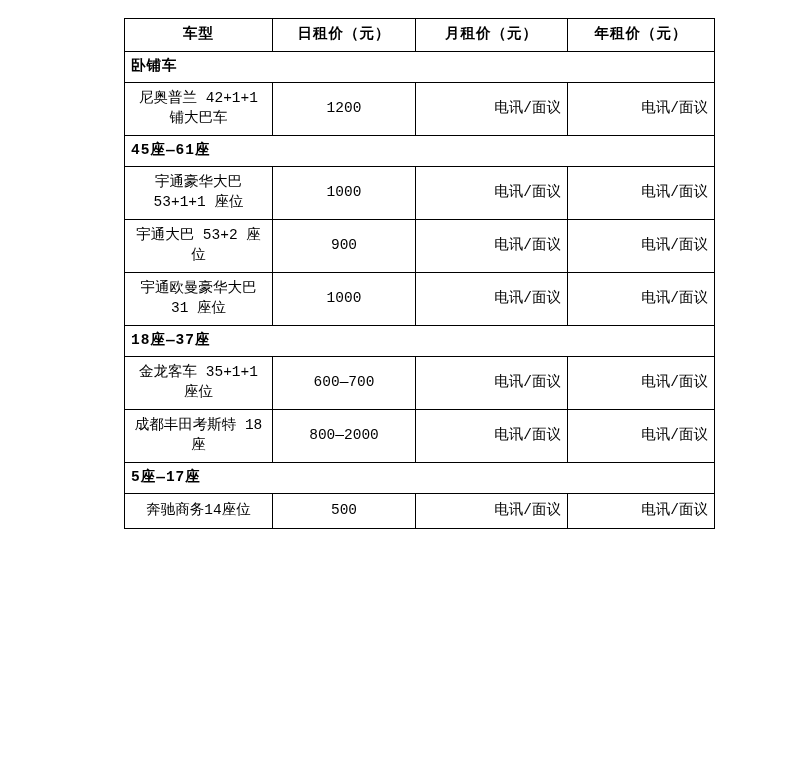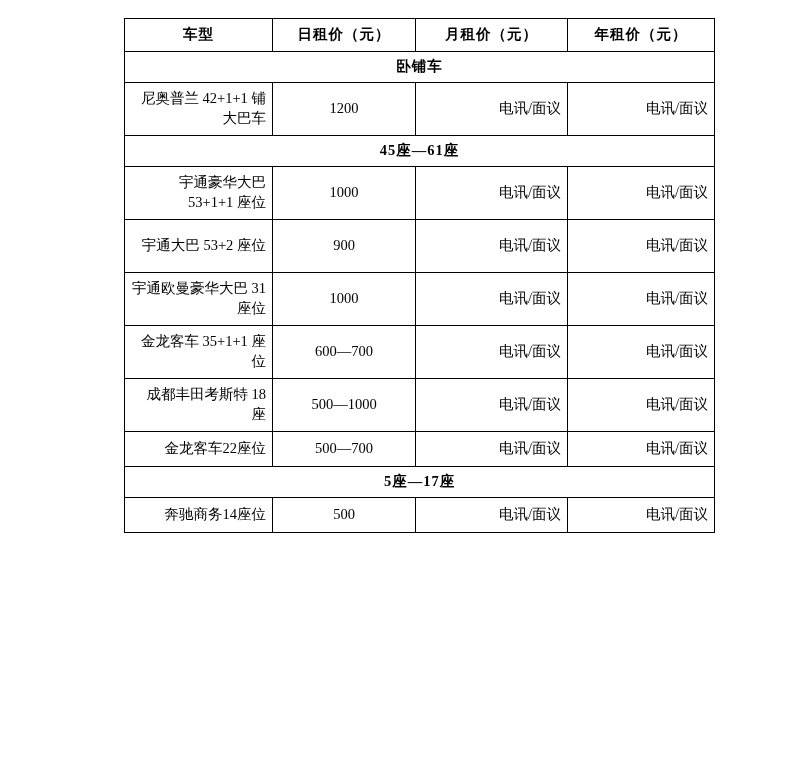--- a/index.html
+++ b/index.html
@@ -11,20 +11,21 @@
     width: 793px;
     height: 766px;
     font-family: "Liberation Serif", "DejaVu Serif", serif;
     color: #000000;
   }
   .page {
     position: relative;
     width: 793px;
     height: 766px;
     box-sizing: border-box;
+    font-family: Liberation Mono, monospace;
   }
   .table-wrap {
     position: absolute;
     left: 124px;
     top: 18px;
     width: 590px;
   }
   table.rate-table {
     border-collapse: collapse;
     width: 590px;
@@ -43,27 +44,26 @@
   col.c-month { width: 152px; }
   col.c-year  { width: 147px; }
 
   .hdr td {
     text-align: center;
     font-weight: bold;
     letter-spacing: 1px;
     height: 24px;
   }
   .section td {
-    text-align: center;
     font-weight: bold;
     letter-spacing: 1px;
     height: 22px;
   }
   .cell-model {
-    text-align: right;
+    text-align: center;
     padding-left: 10px;
   }
   .cell-price {
     text-align: center;
     border-radius: 13px;
   }
   .cell-note {
     text-align: right;
   }
   .row-tall td { height: 44px; }
@@ -114,35 +114,32 @@
           <td class="cell-note">电讯/面议</td>
           <td class="cell-note">电讯/面议</td>
         </tr>
         <tr class="row-tall">
           <td class="cell-model">宇通欧曼豪华大巴 31 座位</td>
           <td class="cell-price">1000</td>
           <td class="cell-note">电讯/面议</td>
           <td class="cell-note">电讯/面议</td>
         </tr>
 
+        <tr class="section">
+          <td colspan="4">18座—37座</td>
+        </tr>
         <tr class="row-tall">
           <td class="cell-model">金龙客车 35+1+1 座位</td>
           <td class="cell-price">600—700</td>
           <td class="cell-note">电讯/面议</td>
           <td class="cell-note">电讯/面议</td>
         </tr>
         <tr class="row-tall">
           <td class="cell-model">成都丰田考斯特 18 座</td>
-          <td class="cell-price">500—1000</td>
-          <td class="cell-note">电讯/面议</td>
-          <td class="cell-note">电讯/面议</td>
-        </tr>
-        <tr class="row-short">
-          <td class="cell-model">金龙客车22座位</td>
-          <td class="cell-price">500—700</td>
+          <td class="cell-price">800—2000</td>
           <td class="cell-note">电讯/面议</td>
           <td class="cell-note">电讯/面议</td>
         </tr>
 
         <tr class="section">
           <td colspan="4">5座—17座</td>
         </tr>
         <tr class="row-short">
           <td class="cell-model">奔驰商务14座位</td>
           <td class="cell-price">500</td>

